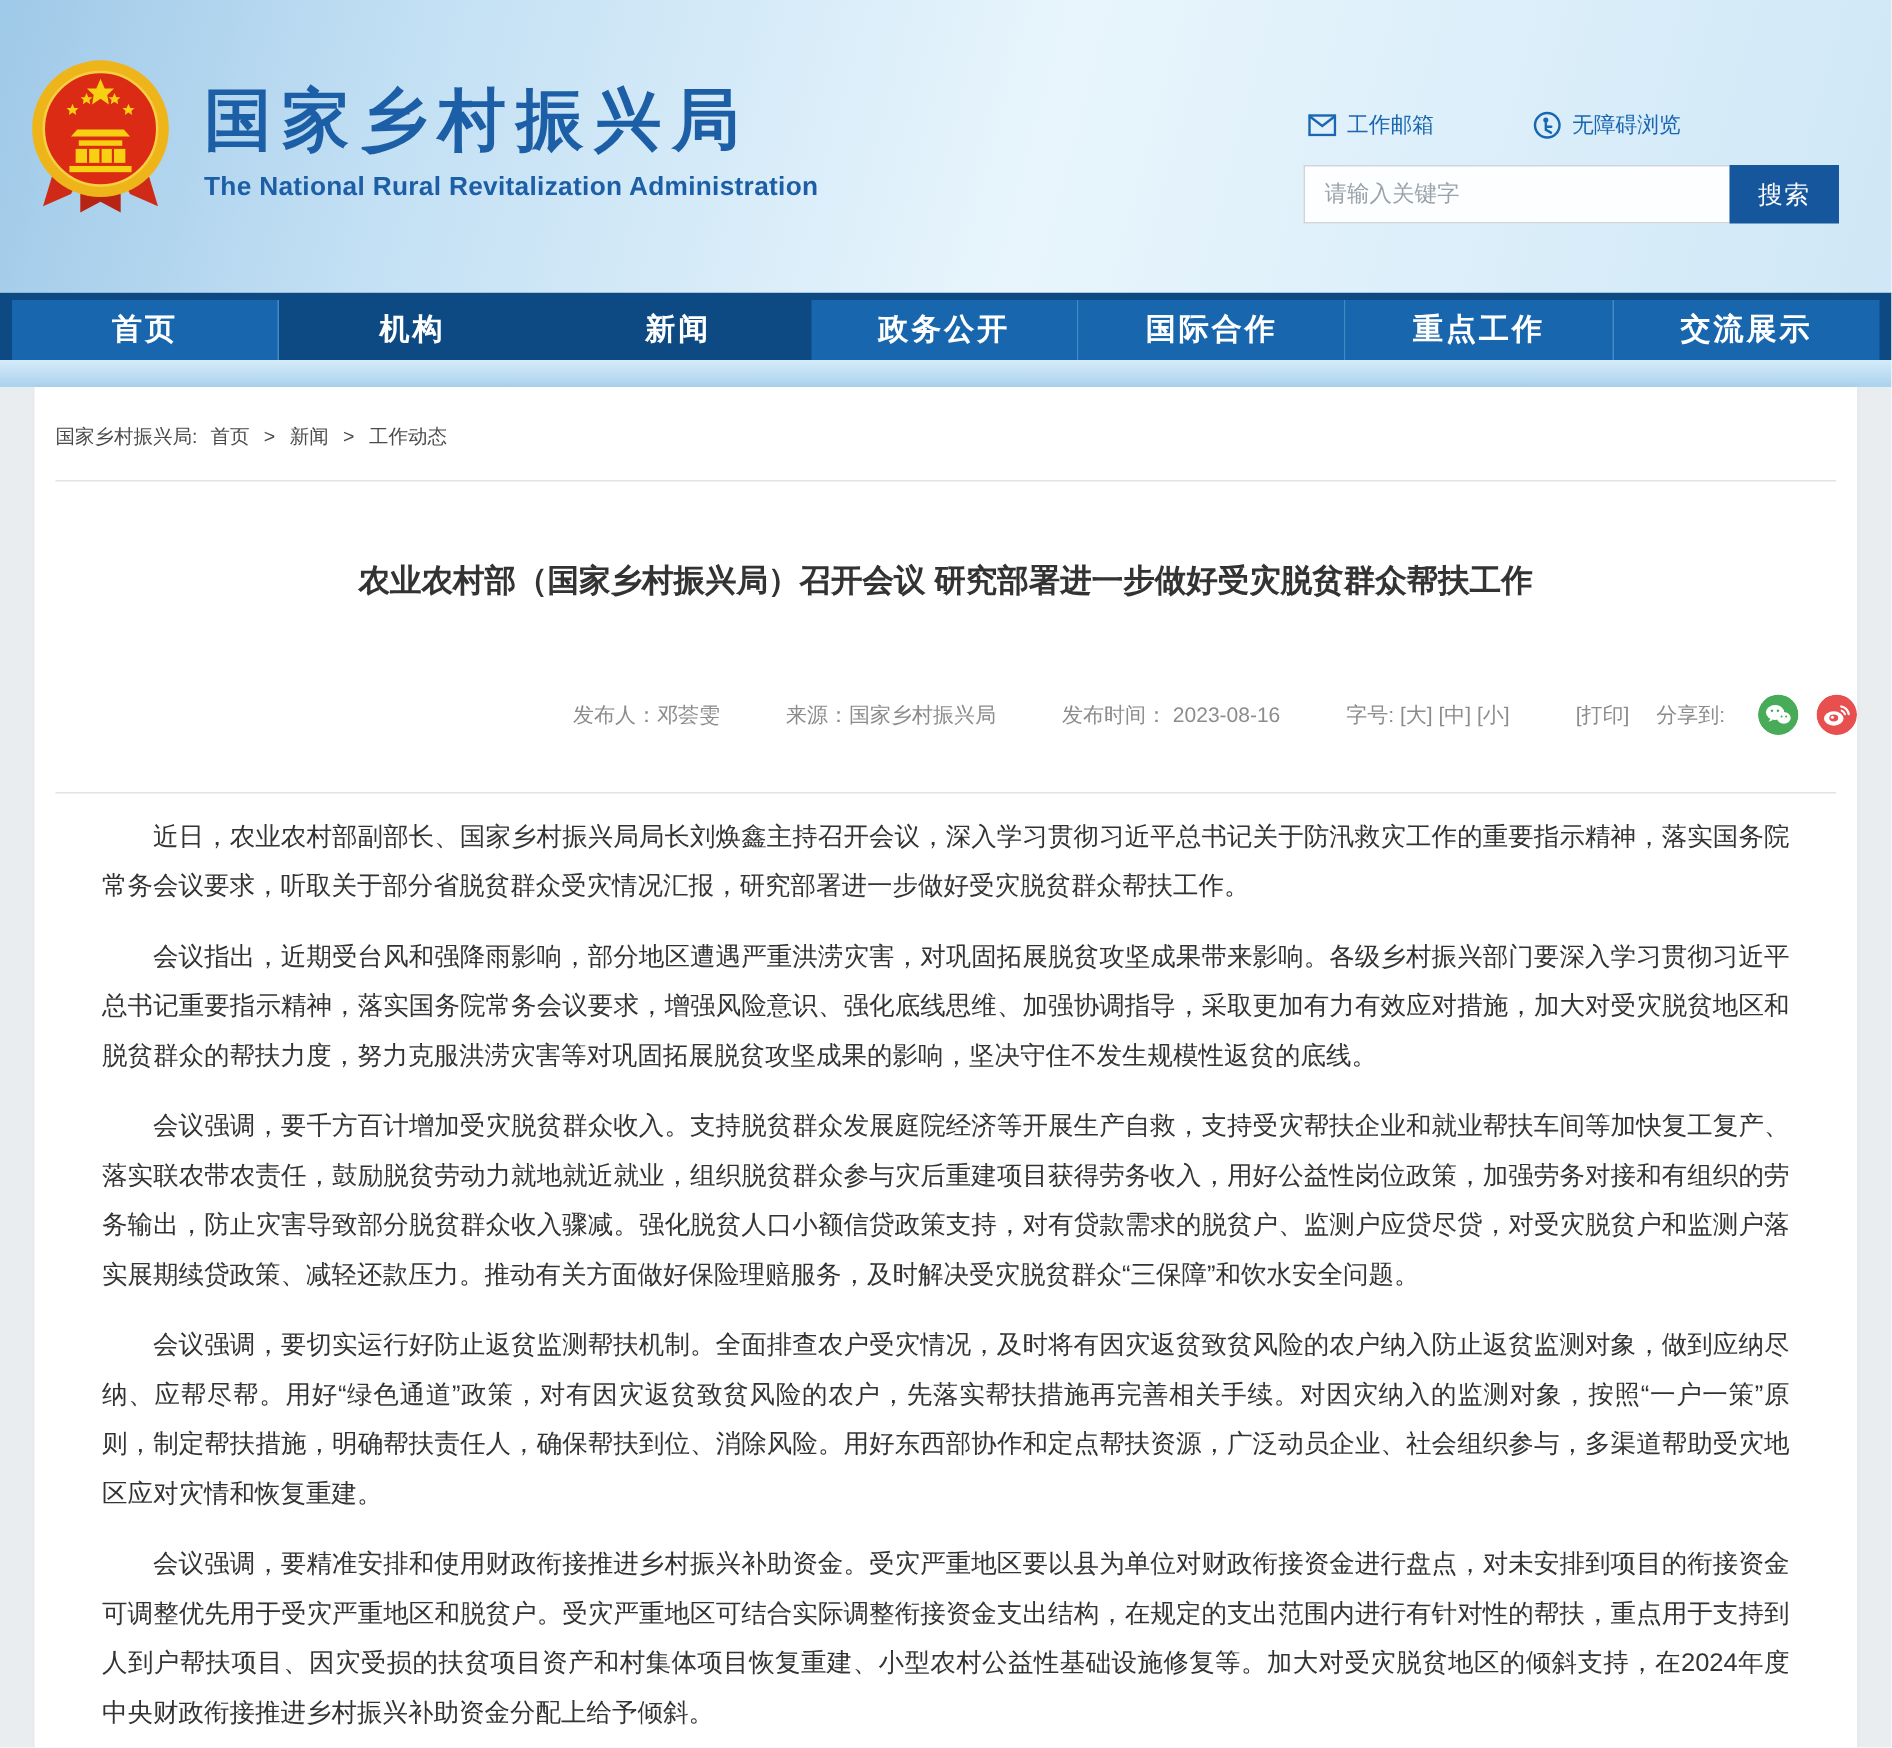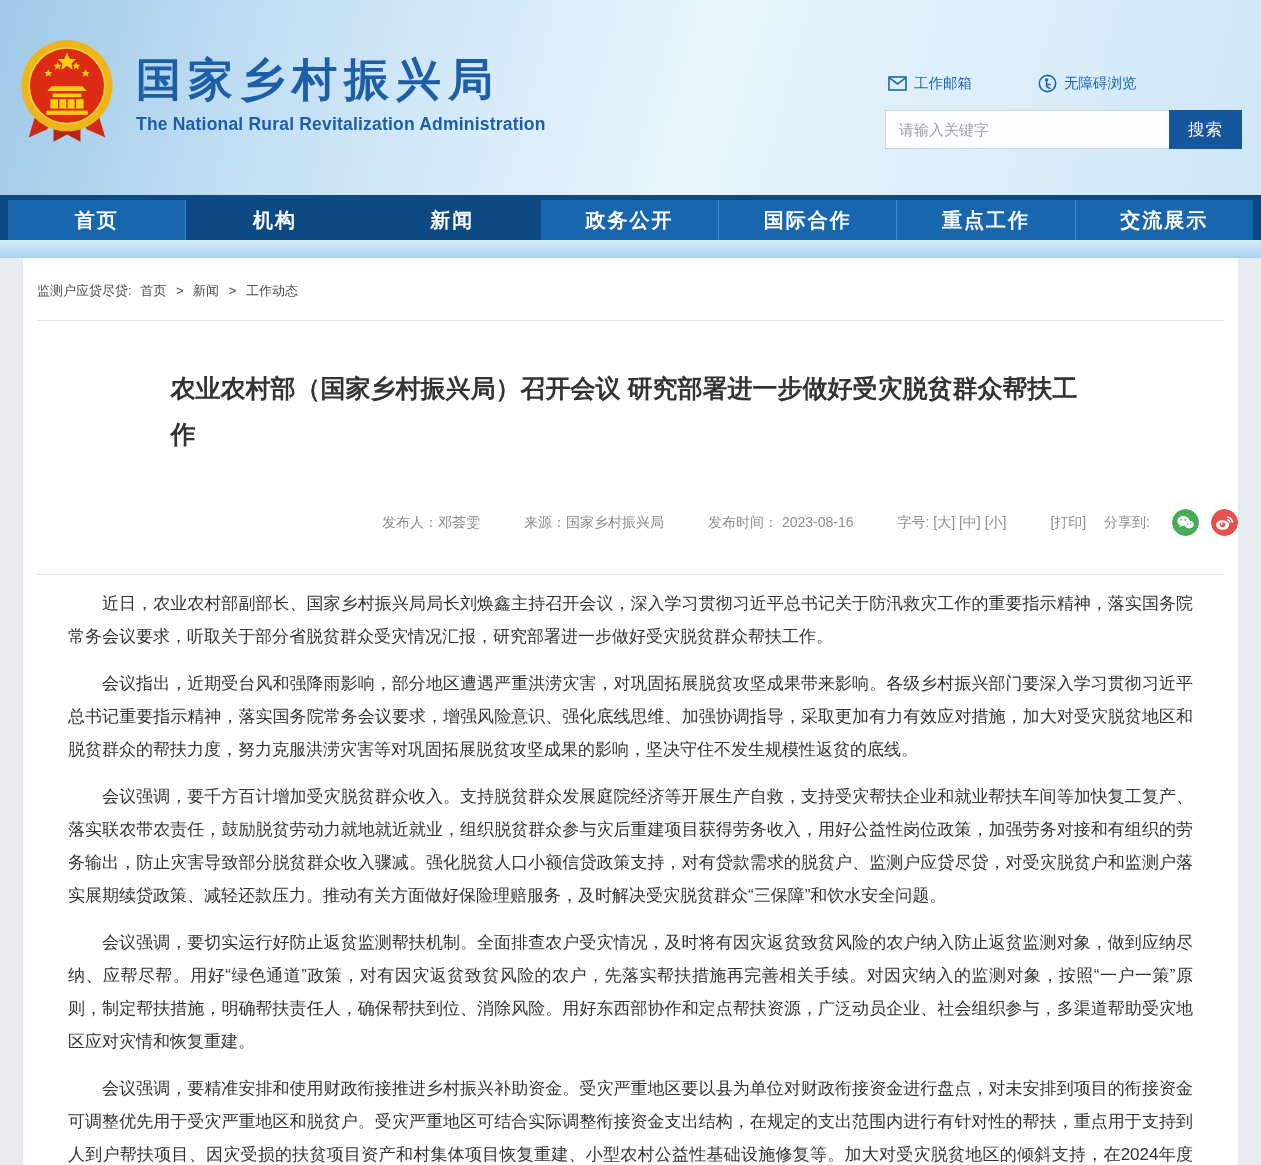--- a/index.html
+++ b/index.html
@@ -13,21 +13,21 @@
   .header {
     height:195px;
     background:linear-gradient(105deg,#9fc9e8 0%,#c3e0f4 22%,#e8f5fc 55%,#d9edf9 82%,#cfe7f6 100%);
     position:relative;
   }
   .logo-row { position:absolute; left:14px; top:34px; display:flex; align-items:center; }
   .emblem { width:106px; height:116px; }
   .logo-text { margin-left:16px; color:#1d5fa6; }
   .logo-title { font-size:45px; font-weight:bold; letter-spacing:7px; line-height:60px; }
   .logo-sub { font-size:17.5px; font-weight:bold; margin-top:4px; letter-spacing:0.2px; }
-  .header-right { position:absolute; right:19px; top:74px; width:357px; }
+  .header-right { position:absolute; right:35px; top:74px; width:357px; }
   .quick-links { display:flex; align-items:center; gap:66px; padding-left:3px; }
   .quick-link { display:flex; align-items:center; gap:7px; color:#1a67b1; font-size:14.5px; cursor:pointer; text-decoration:none; }
   .search-row { display:flex; margin-top:17px; height:39px; }
   .search-input {
     flex:1; border:1px solid #cfd6db; border-right:none; background:#fdfeff;
     font-size:15px; padding:0 13px; color:#333; outline:none;
     font-family:"Liberation Sans","DejaVu Sans",sans-serif;
   }
   .search-input::placeholder { color:#9aa3aa; }
   .search-btn {
@@ -49,22 +49,22 @@
   
   .card {
     margin:0 23px; background:#fff; min-height:892px; padding-bottom:26px;
     box-shadow:0 0 4px rgba(0,0,0,0.04);
   }
   .breadcrumb { padding:24px 14px 20px 14px; font-size:13px; color:#4a4a4a; }
   .breadcrumb a { color:#4a4a4a; text-decoration:none; cursor:pointer; }
   .crumb-sep { margin:0 6px; }
   .divider { border:none; border-top:1px solid #e3e3e3; margin:0 14px; }
   .article-title {
-    max-width:920px; margin:44px auto 0 auto; text-align:left;
-    font-size:25px; font-weight:bold; color:#333; line-height:46px;
+    max-width:920px; margin:44px auto 0 auto; text-align:center;
+    font-size:21px; font-weight:bold; color:#333; line-height:46px;
   }
   .meta-row {
     margin-top:52px; display:flex; justify-content:flex-end; align-items:center;
     gap:44px; font-size:14px; color:#8c8c8c;
   }
   .meta-item { white-space:nowrap; }
   .meta-sizes span, .meta-print { cursor:pointer; }
   .share-group { display:flex; align-items:center; gap:12px; }
   .share-icon { width:27px; height:27px; border-radius:50%; cursor:pointer; display:inline-block; }
   .divider2 { border:none; border-top:1px solid #e3e3e3; margin:38px 14px 0 14px; }
@@ -142,21 +142,21 @@
   <div class="nav-item">国际合作</div>
   <div class="nav-item">重点工作</div>
   <div class="nav-item">交流展示</div>
 </div>
 
 <div class="sky-strip"></div>
 
 <div class="card">
 
   <div class="breadcrumb">
-    <span>监测户应贷尽贷:</span>
+    <span>国家乡村振兴局:</span>
     <a style="margin-left:5px;">首页</a>
     <span class="crumb-sep">&gt;</span>
     <a>新闻</a>
     <span class="crumb-sep">&gt;</span>
     <a>工作动态</a>
   </div>
 
   <hr class="divider">
 
   <h1 class="article-title">农业农村部（国家乡村振兴局）召开会议 研究部署进一步做好受灾脱贫群众帮扶工作</h1>

